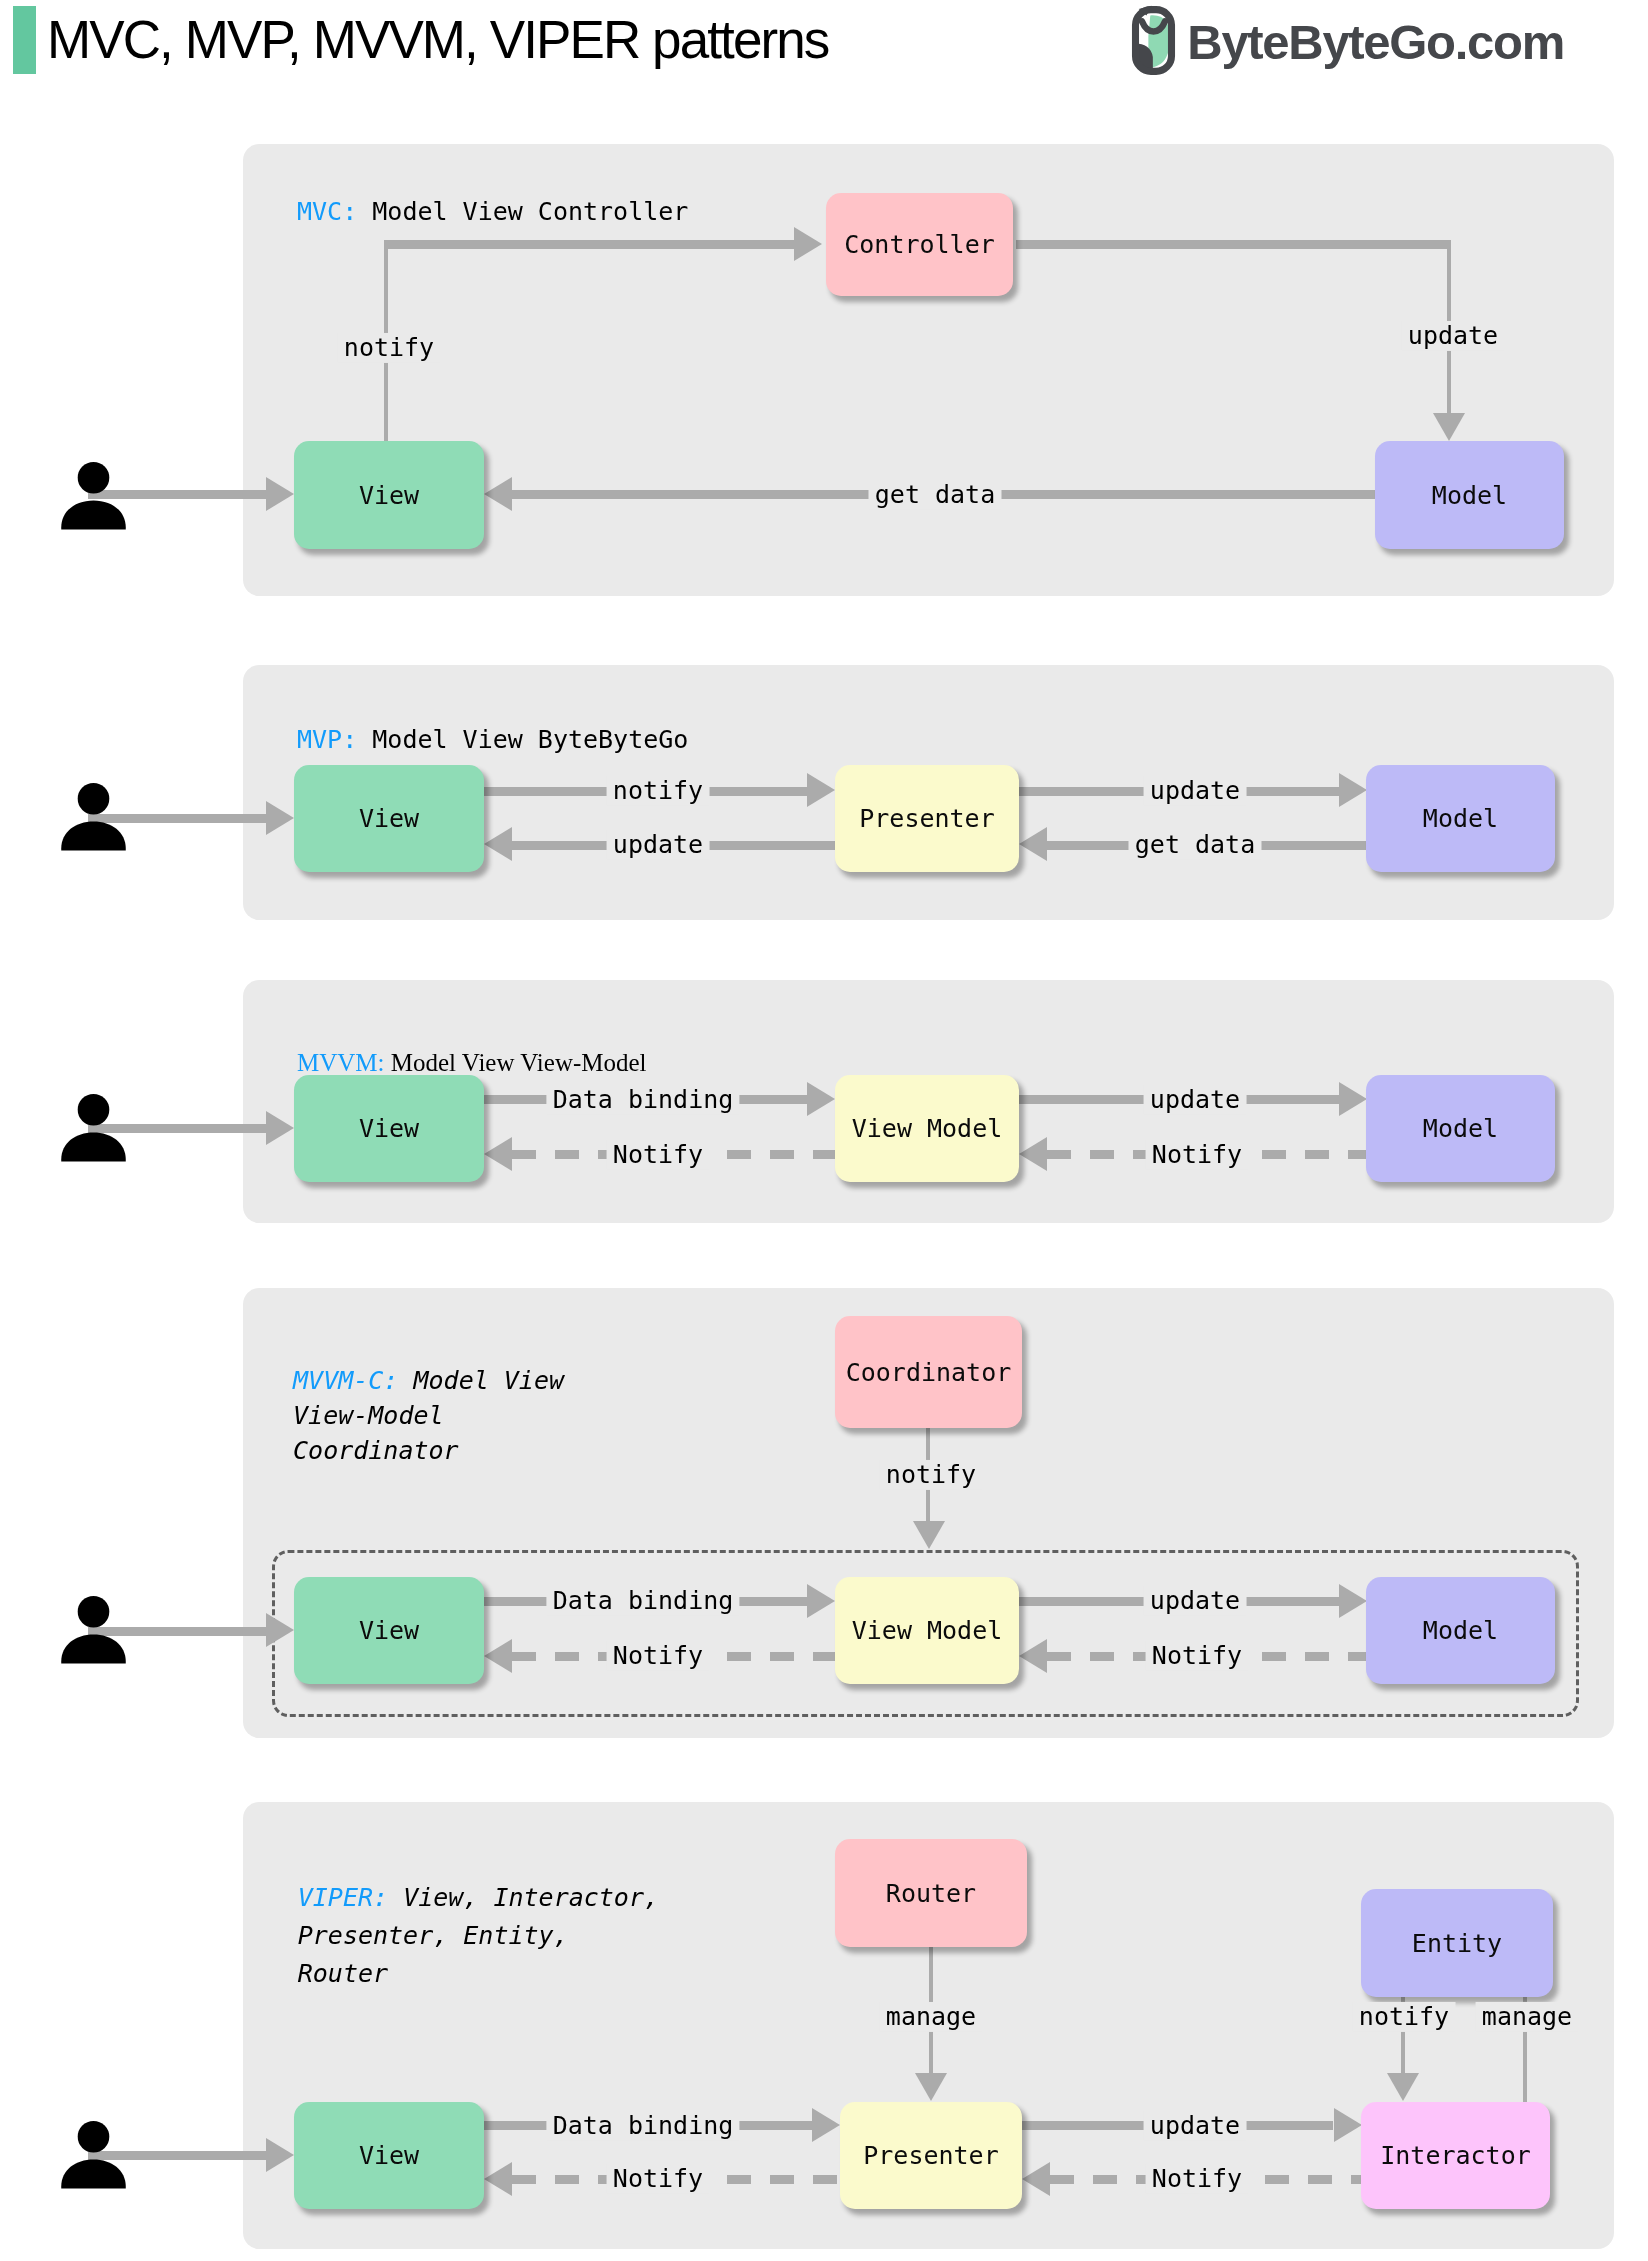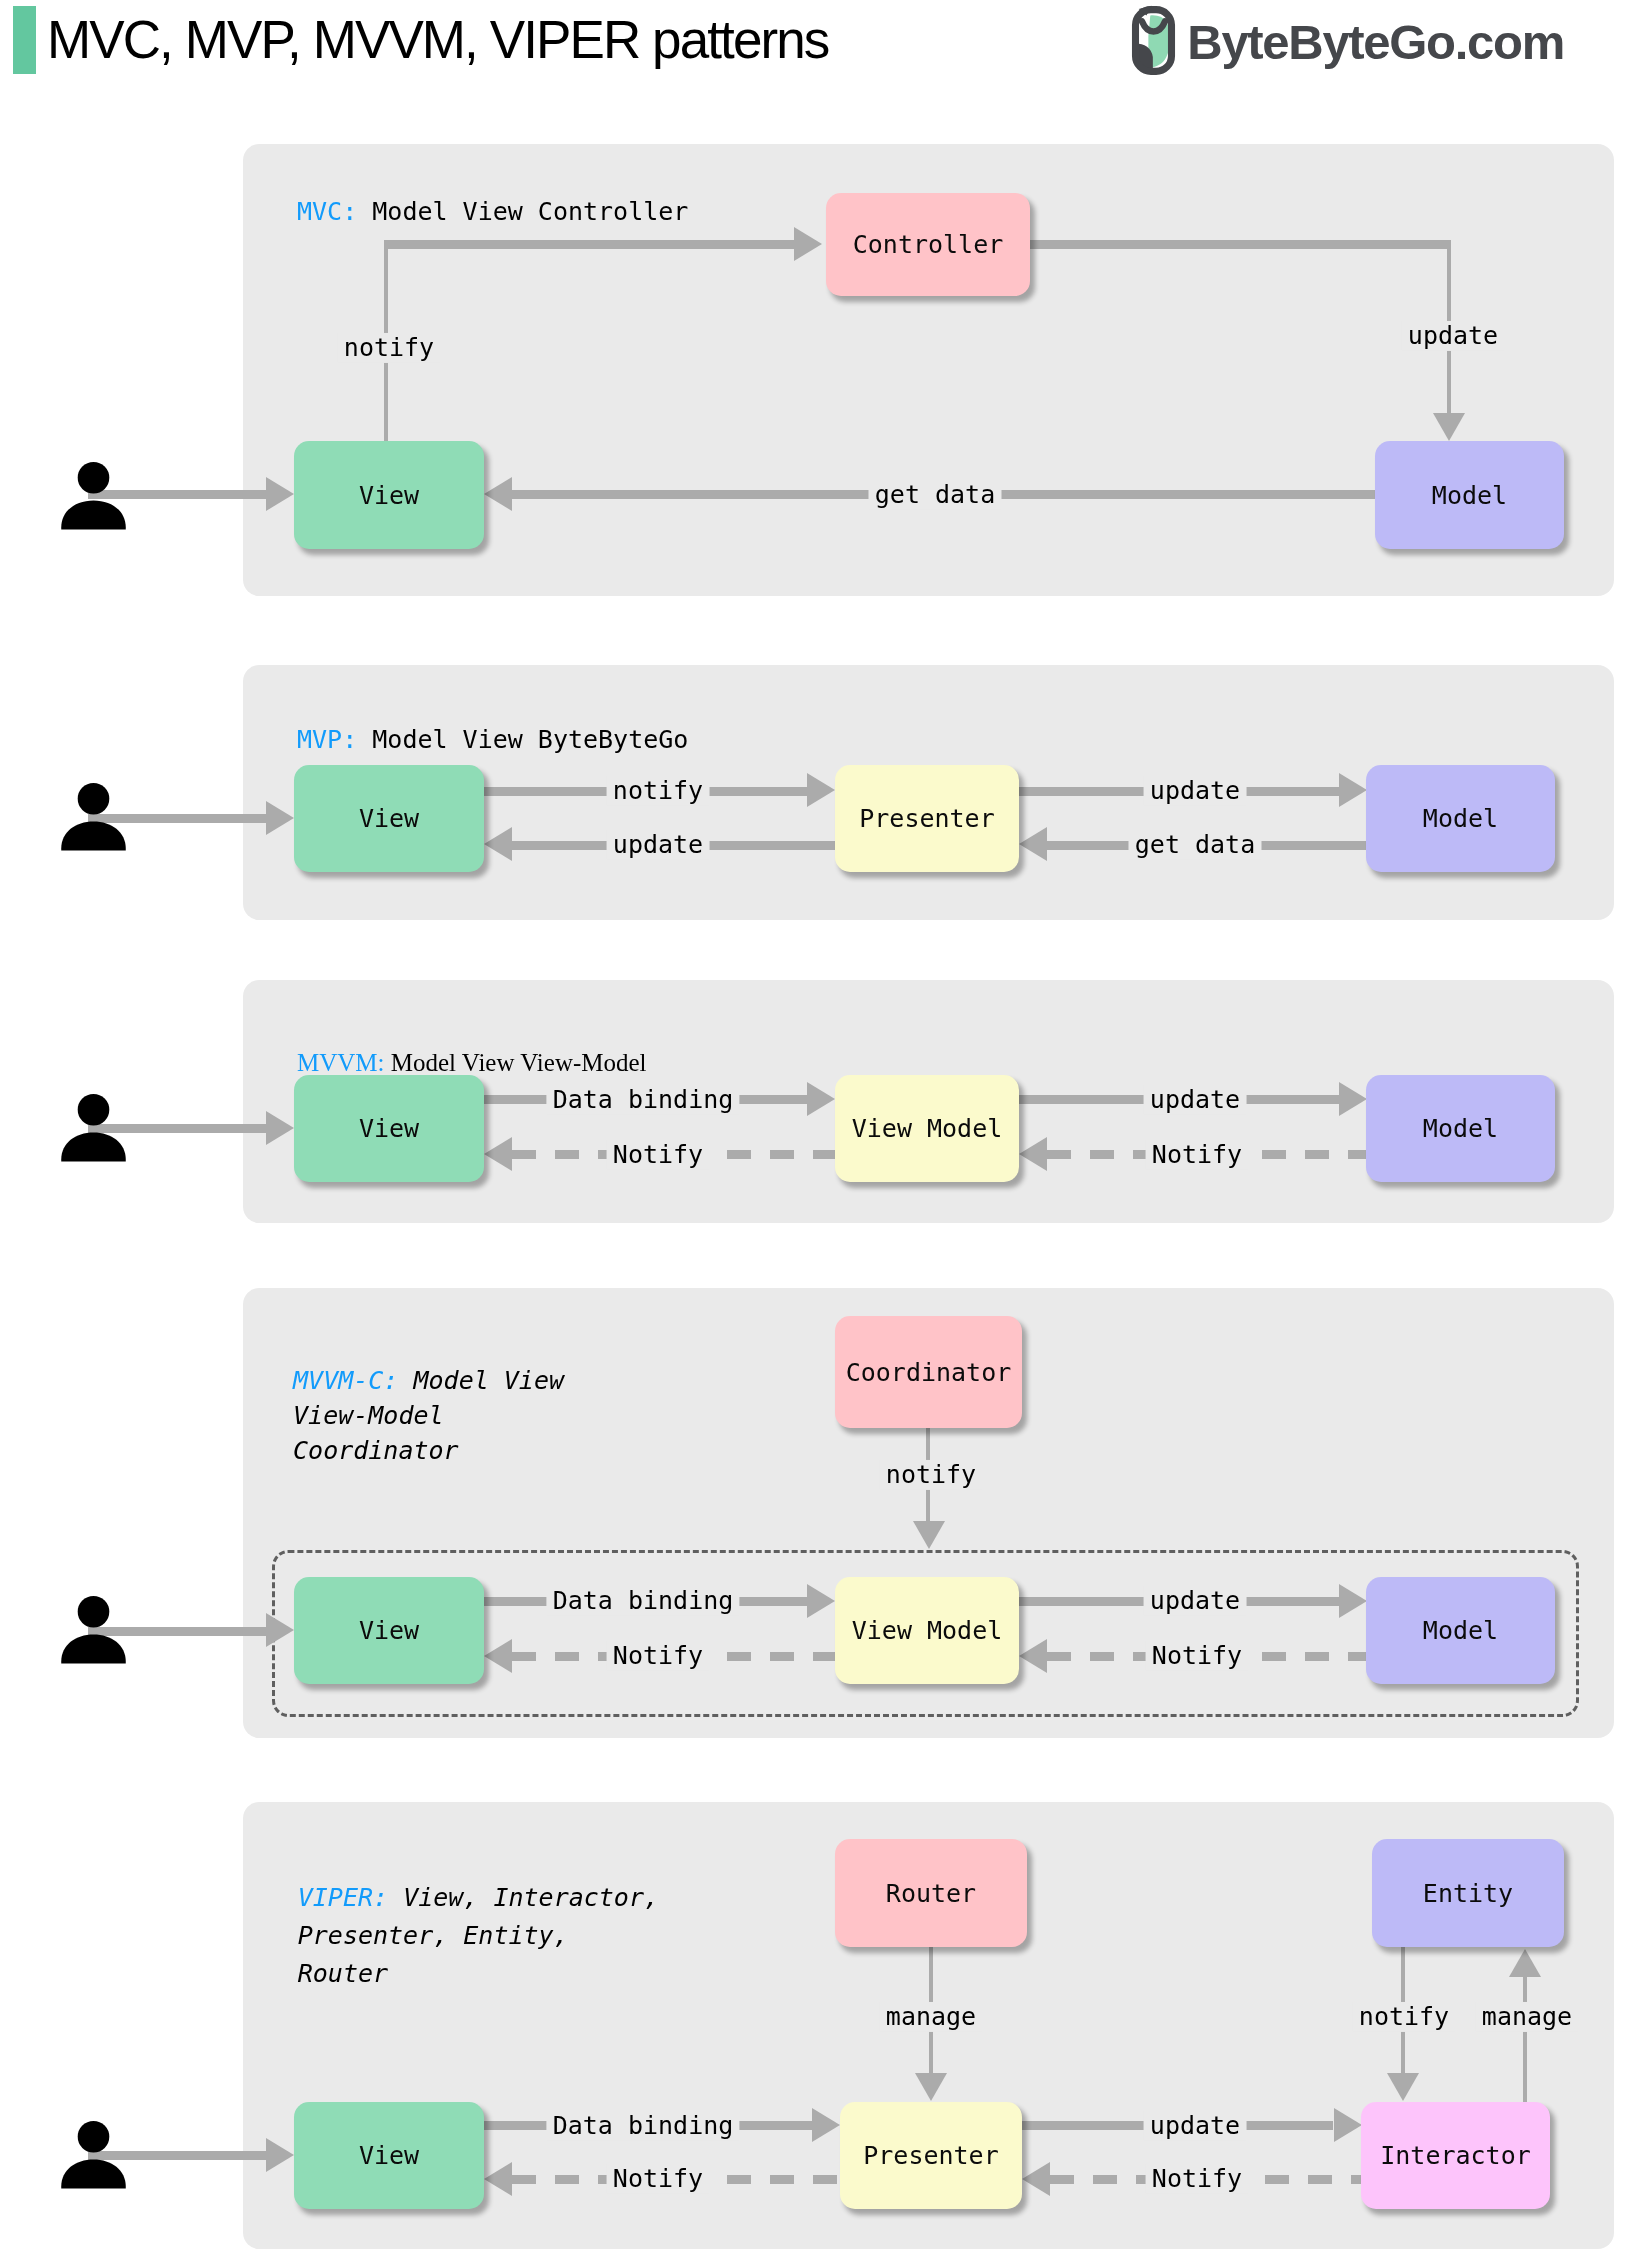--- a/index.html
+++ b/index.html
@@ -84,21 +84,21 @@
 
   <div class="hline" style="left:88px;top:490px;width:178px;"></div>
   <div class="ah-r" style="left:266px;top:477px;"></div>
   <div class="person" style="left:54px;top:455px;">
     <svg width="79" height="83" viewBox="0 0 24 24" fill="#000">
       <circle cx="12" cy="6.3" r="4.8"></circle>
       <path d="M2.2 22 v-0.6 c0-5 4.3-8.2 9.8-8.2 s9.8 3.2 9.8 8.2 V22 Z"></path>
     </svg>
   </div>
 
-  <div class="box pink" style="left:826px;top:193px;width:204px;height:103px;">Controller</div>
+  <div class="box pink" style="left:826px;top:193px;width:187px;height:103px;">Controller</div>
   <div class="box green" style="left:294px;top:441px;width:190px;height:108px;">View</div>
   <div class="box purple" style="left:1375px;top:441px;width:189px;height:108px;">Model</div>
 
   <div class="panel" style="top:665px;height:255px;"></div>
   <div class="plabel" style="left:297px;top:698px;">
     <span class="abbr">MVP:</span>
     <span>Model View ByteByteGo</span>
   </div>
 
   <div class="hline" style="left:484px;top:787px;width:323px;"></div>
@@ -215,21 +215,21 @@
   <div class="plabel rblock" style="right:990px;top:1855px;line-height:38px;">
     <div>
       <span class="abbr">VIPER:</span>
       <span>View, Interactor,</span>
     </div>
     <div>Presenter, Entity,</div>
     <div>Router</div>
   </div>
 
   <div class="box pink" style="left:835px;top:1839px;width:192px;height:108px;">Router</div>
-  <div class="box purple" style="left:1361px;top:1839px;width:192px;height:108px;margin-left:11px;">Entity</div>
+  <div class="box purple" style="left:1361px;top:1889px;width:192px;height:108px;">Entity</div>
 
   <div class="vline" style="left:929px;top:1947px;height:126px;"></div>
   <div class="ah-d" style="left:915px;top:2073px;"></div>
   <div class="alabel" style="left:931px;top:2017px;">manage</div>
 
   <div class="vline" style="left:1401px;top:1947px;height:126px;"></div>
   <div class="ah-d" style="left:1387px;top:2073px;"></div>
   <div class="alabel" style="left:1404px;top:2017px;">notify</div>
 
   <div class="vline" style="left:1523px;top:1976px;height:126px;"></div>

